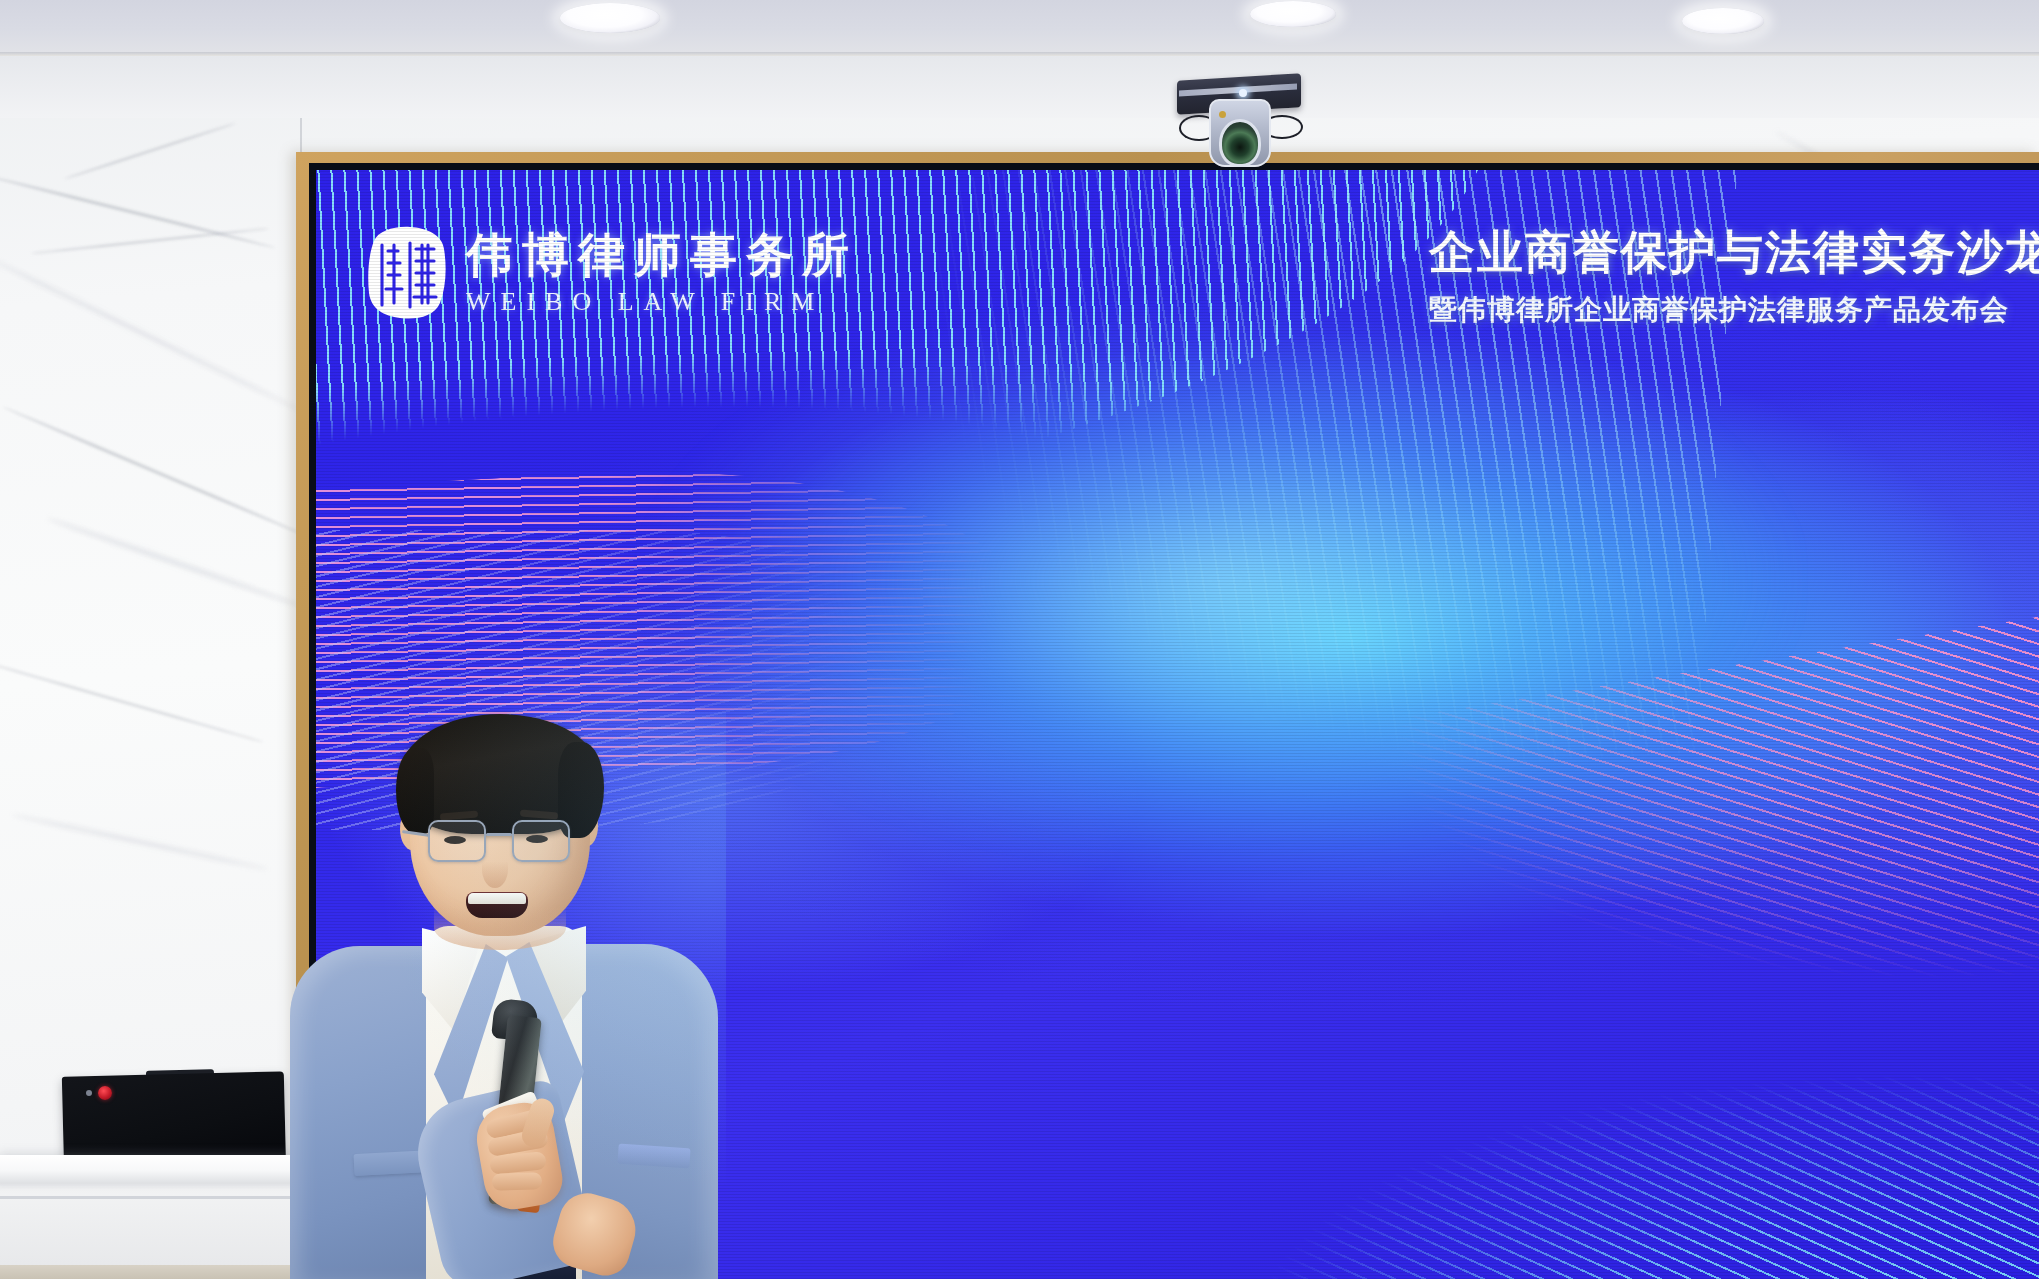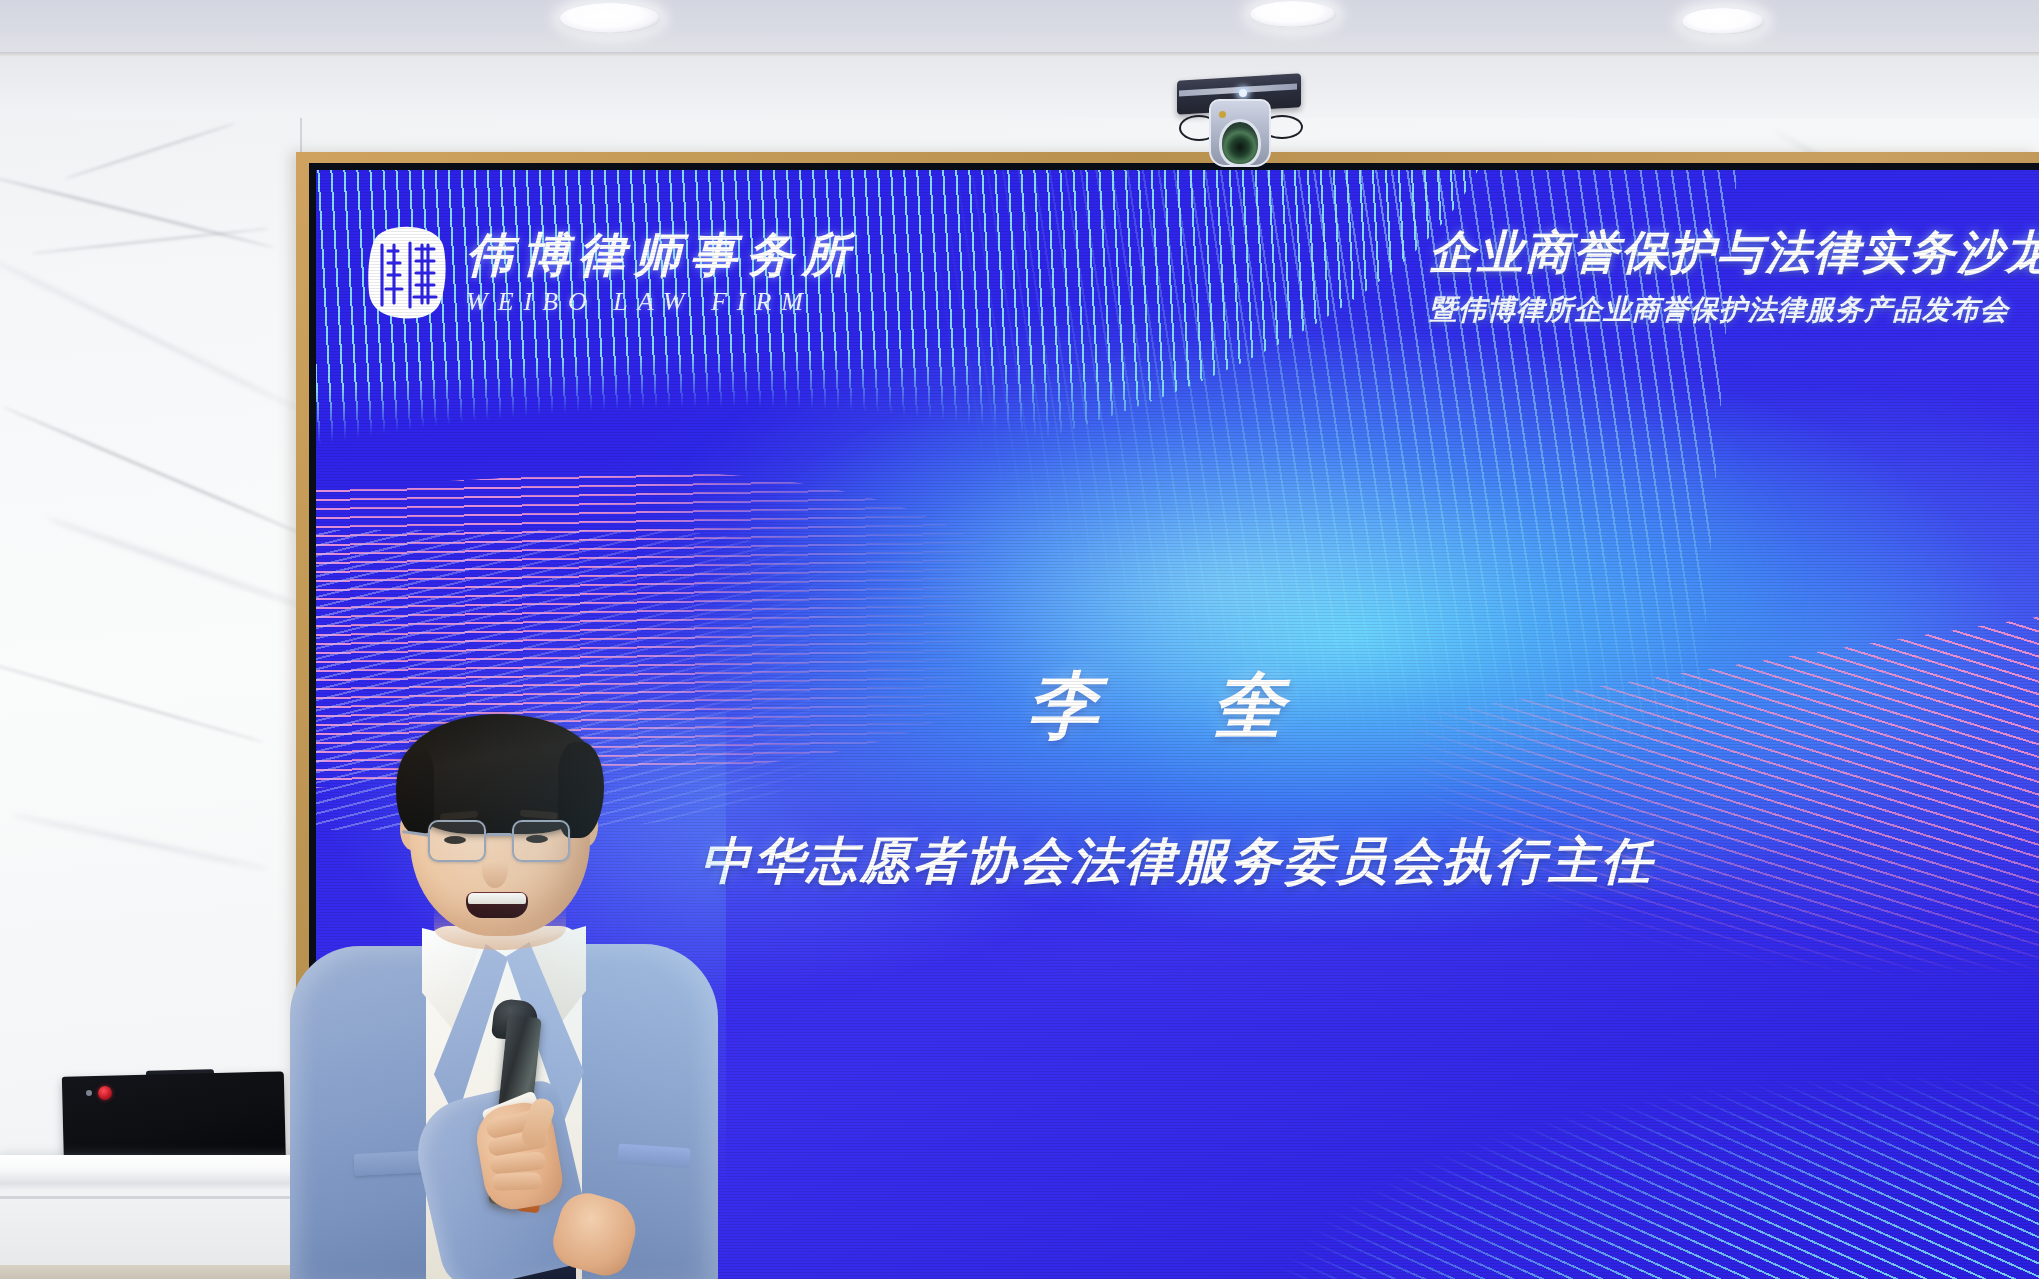--- a/index.html
+++ b/index.html
@@ -63,21 +63,20 @@
     padding:7px 0 0 7px;
   }
   .screen {
     position:absolute; left:316px; top:170px; width:1723px; height:1109px;
     overflow:hidden;
     background:
       radial-gradient(ellipse 62% 44% at 60% 42%, rgba(86,216,255,.92) 0%, rgba(60,170,250,.55) 34%, rgba(46,80,230,.12) 62%, rgba(40,40,220,0) 78%),
       radial-gradient(ellipse 34% 26% at 24% 56%, rgba(120,190,255,.42) 0%, rgba(70,100,235,0) 70%),
       radial-gradient(ellipse 40% 34% at 88% 44%, rgba(100,200,255,.48) 0%, rgba(60,110,240,0) 72%),
       linear-gradient(160deg,#2d21e8 0%,#2f27ea 30%,#3b2fef 62%,#2a1fe0 100%);
-    font-style: italic;
   }
   
   .screen::after {
     content:""; position:absolute; inset:0; pointer-events:none;
     background:repeating-linear-gradient(0deg, rgba(0,0,0,.16) 0px, rgba(0,0,0,.16) 1px, rgba(255,255,255,.02) 1px, rgba(255,255,255,.02) 3px);
     mix-blend-mode:multiply; opacity:.55;
   }
 
   
   .ribbon { position:absolute; pointer-events:none; }
@@ -578,22 +577,20 @@
         <div class="logo-cn">伟博律师事务所</div>
         <div class="logo-en">WEIBO LAW FIRM</div>
       </div>
     </div>
 
     <div class="slide-event">
       <div class="event-main">企业商誉保护与法律实务沙龙</div>
       <div class="event-sub">暨伟博律所企业商誉保护法律服务产品发布会</div>
     </div>
 
-    <div class="slide-name">李 奎</div>
-    <div class="slide-role">中华志愿者协会法律服务委员会执行主任</div>
   </div>
 
   <div class="camera">
     <div class="cam-body"></div>
     <div class="cam-stripe"></div>
     <div class="cam-led"></div>
     <div class="cam-cable" id="cc1"></div>
     <div class="cam-cable" id="cc2"></div>
     <div class="cam-lens-housing"></div>
     <div class="cam-screw"></div>

